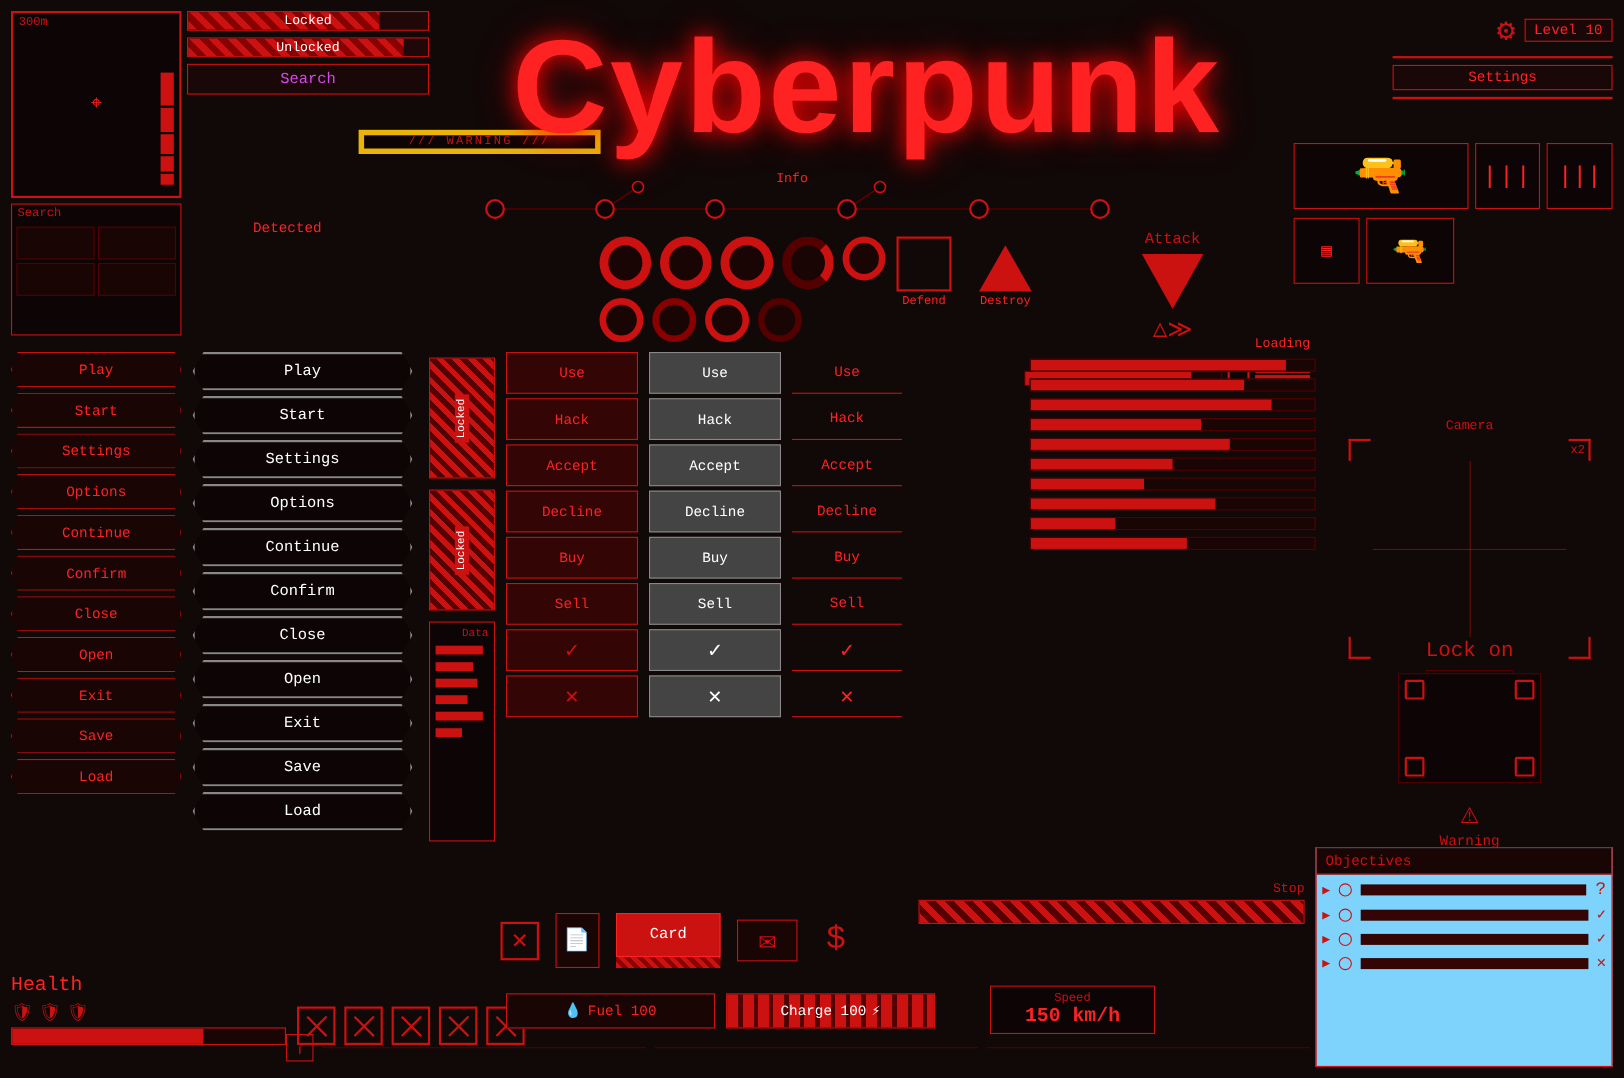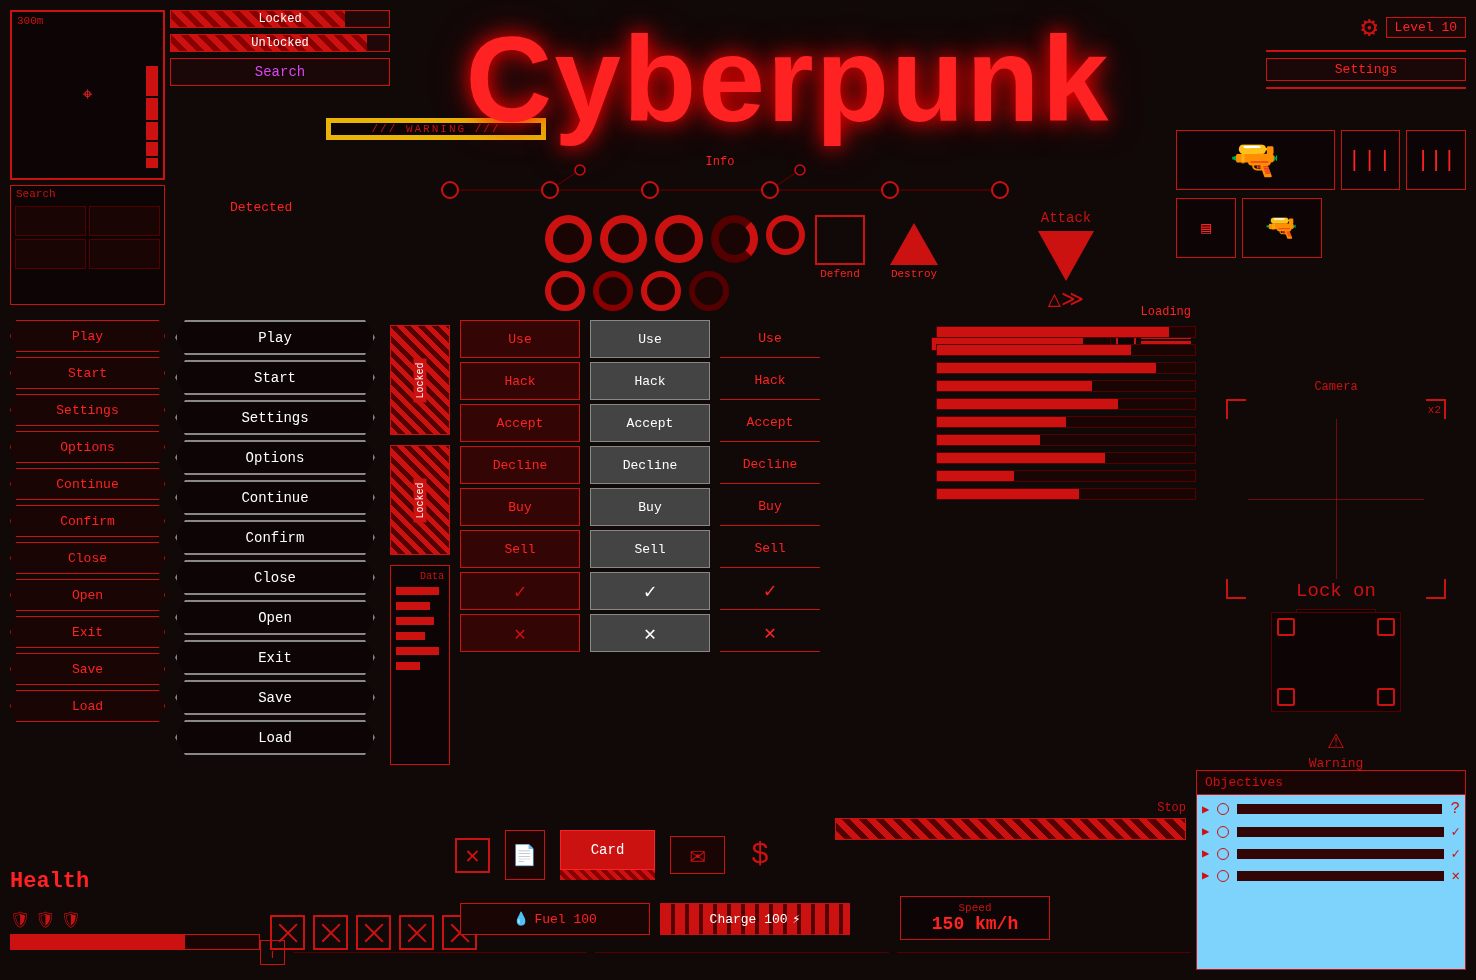--- a/index.html
+++ b/index.html
@@ -560,24 +560,23 @@
     }
 
     
     .health-area {
       position: absolute;
       bottom: 30px;
       left: 10px;
       width: 250px;
     }
     .health-label {
-      font-size: 22px;
-      color: #ff2222;
-      margin-bottom: 16px;
-      font-weight: bold;
+      font-size: 18px;
+      color: #ff2222;
+      margin-bottom: 4px;
     }
     .health-icons {
       display: flex;
       gap: 5px;
       margin-bottom: 4px;
     }
     .health-icon {
       font-size: 16px;
       color: #cc1111;
     }

